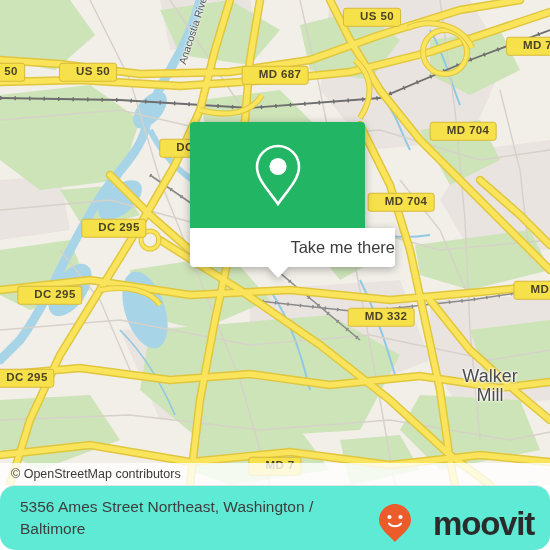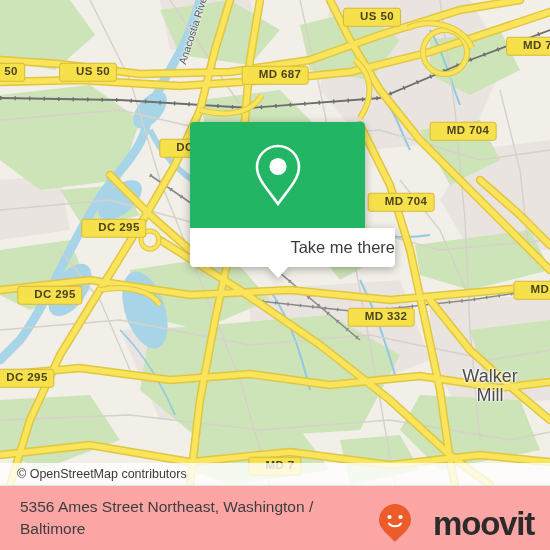--- a/index.html
+++ b/index.html
@@ -132,33 +132,34 @@
     width: 550px;
     height: 22px;
     background: rgba(255,255,255,0.80);
     display: flex;
     align-items: center;
   }
   #attribution-text {
     color: #3a3a3a;
     font-family: "Liberation Sans", sans-serif;
     font-size: 12.5px;
-    padding-left: 17px;
+    padding-left: 11px;
   }
 
   
   #footer {
     position: absolute;
     left: 0;
     top: 485px;
     width: 550px;
     height: 65px;
-    background: #fca5a5;
+    background: #5eead4;
     border-top: 1px solid #e4e4e4;
     box-sizing: border-box;
+    border-radius: 15px;
   }
   #footer-address {
     position: absolute;
     left: 20px;
     top: 10px;
     width: 360px;
     color: #3d3d3d;
     font-family: "Liberation Sans", sans-serif;
     font-size: 15.5px;
     line-height: 1.42;

